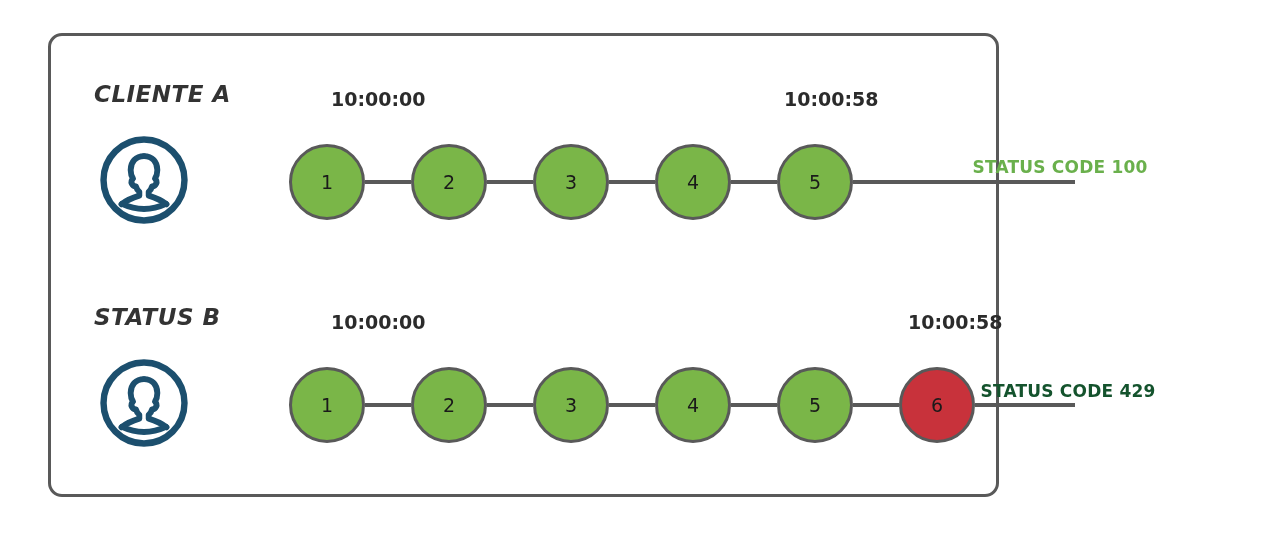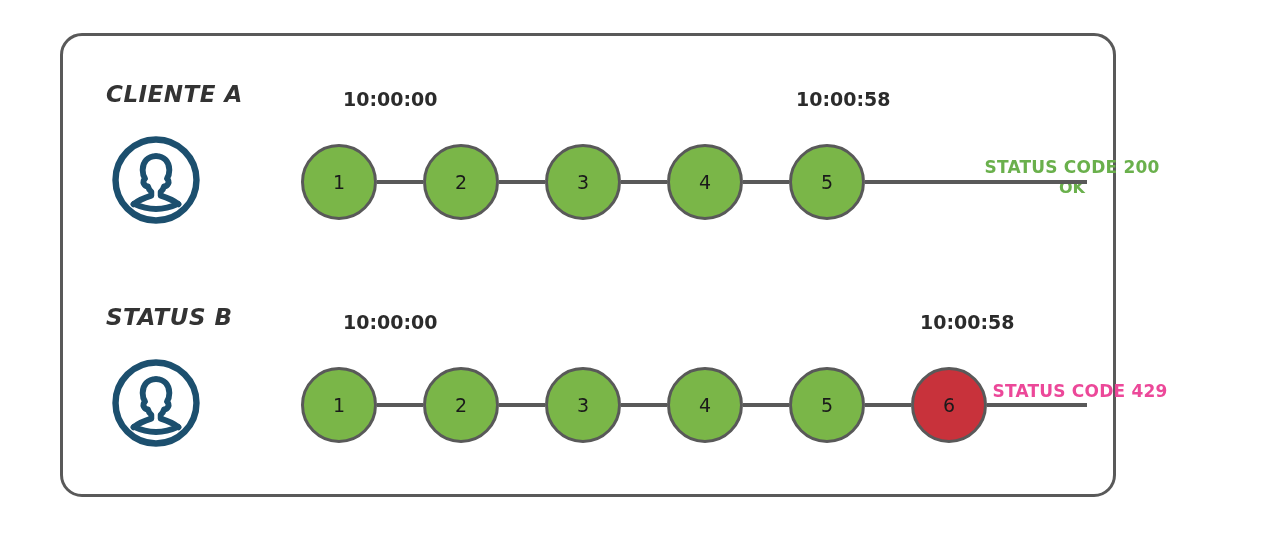--- a/index.html
+++ b/index.html
@@ -10,27 +10,27 @@
   body {
     width: 1280px;
     height: 540px;
     position: relative;
     overflow: hidden;
     font-family: "DejaVu Sans", sans-serif;
   }
 
   #frame {
     position: absolute;
-    left: 60px;
+    left: 48px;
     top: 33px;
-    width: 1056px;
+    width: 951px;
     height: 464px;
     box-sizing: border-box;
     border: 3px solid #595959;
-    border-radius: 22px;
+    border-radius: 14px;
     background: #ffffff;
   }
 
   .row {
     position: absolute;
     left: 0;
     top: 0;
     width: 100%;
     height: 0;
   }
@@ -132,21 +132,21 @@
     letter-spacing: 0.2px;
     display: block;
   }
   .status .l2 {
     font-family: "DejaVu Sans", sans-serif;
     font-size: 16px;
     font-weight: 700;
     display: block;
   }
   .status.ok  { color: #6AB04C; }
-  .status.err { color: #ec4899; }
+  .status.err { color: #14532d; }
 
   .status-a { left: 899px; top: 121px; width: 220px; }
   .status-b { left: 902px; top: 122px; width: 230px; }
 </style>
 </head>
 <body>
 
 <div id="frame">
 
   <div class="row row-a">
@@ -188,22 +188,21 @@
       <div class="tail" style="left:564px; width:222px;"></div>
 
       <div class="node ok" style="left:0px;">1</div>
       <div class="node ok" style="left:122px;">2</div>
       <div class="node ok" style="left:244px;">3</div>
       <div class="node ok" style="left:366px;">4</div>
       <div class="node ok" style="left:488px;">5</div>
     </div>
 
     <div class="status ok status-a">
-      <span class="l1">STATUS CODE 200</span>
-      <span class="l2">OK</span>
+      <span class="l1">STATUS CODE 100</span>
     </div>
   </div>
 
   <div class="row row-b">
 
     <div class="client-label">STATUS B</div>
 
     <div class="avatar">
       <svg viewBox="0 0 100 100" xmlns="http://www.w3.org/2000/svg">
         <circle cx="50" cy="50" r="44" fill="none" stroke="#1C4F6E" stroke-width="7"></circle>

